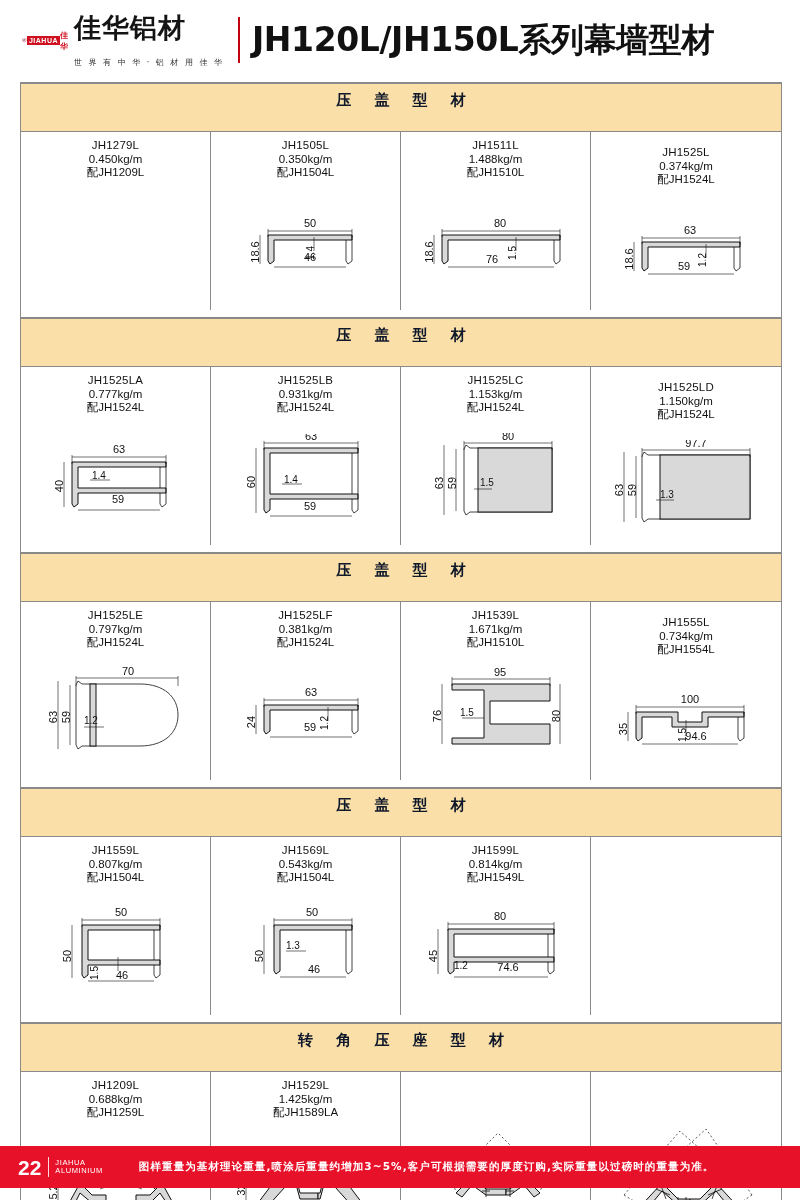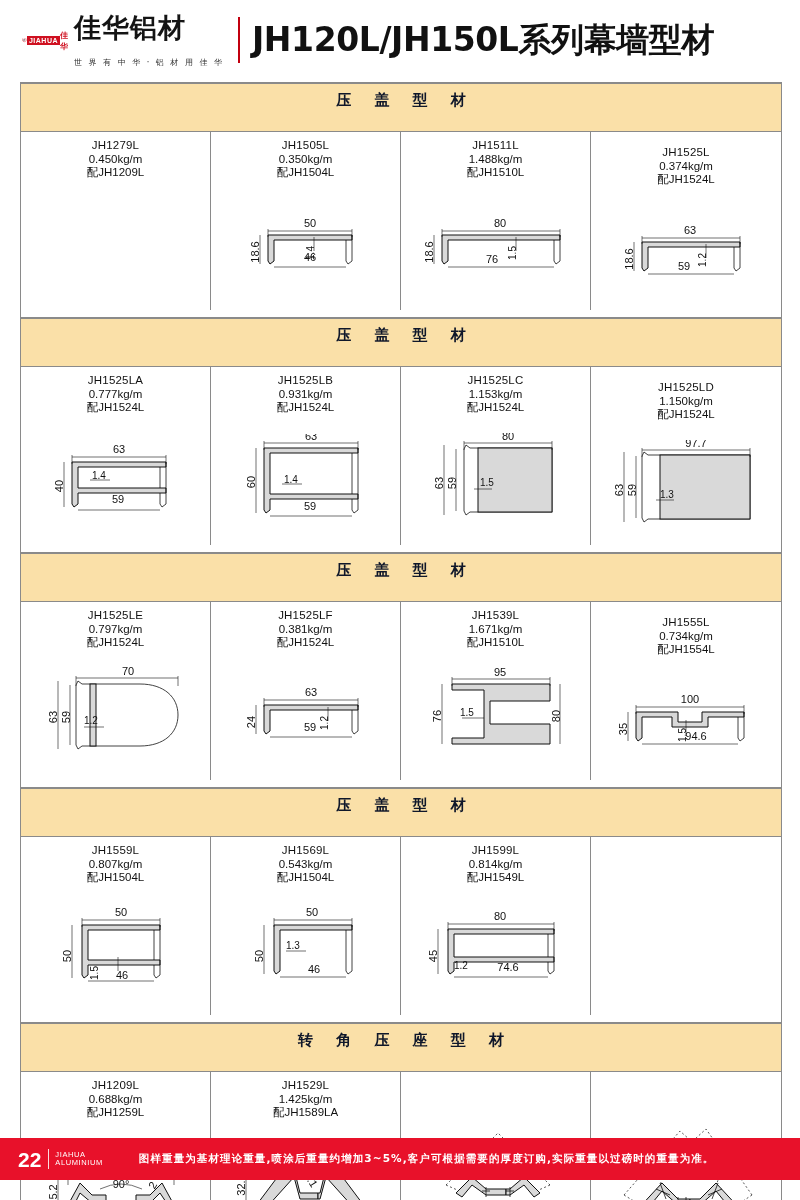--- a/index.html
+++ b/index.html
@@ -167,21 +167,21 @@
   .note {
     margin: 9px 0 0 20px;
     font-size: 11px;
     font-family: "DejaVu Sans", sans-serif;
     color: #1a1a1a;
   }
   .footer-bar {
     position: absolute;
     left: 0;
     right: 0;
-    bottom: 20px;
+    bottom: 12px;
     height: 42px;
     background: #e8112a;
     display: flex;
     align-items: center;
     color: #fff;
   }
   .footer-page {
     font-size: 21px;
     font-weight: bold;
     margin-left: 18px;

